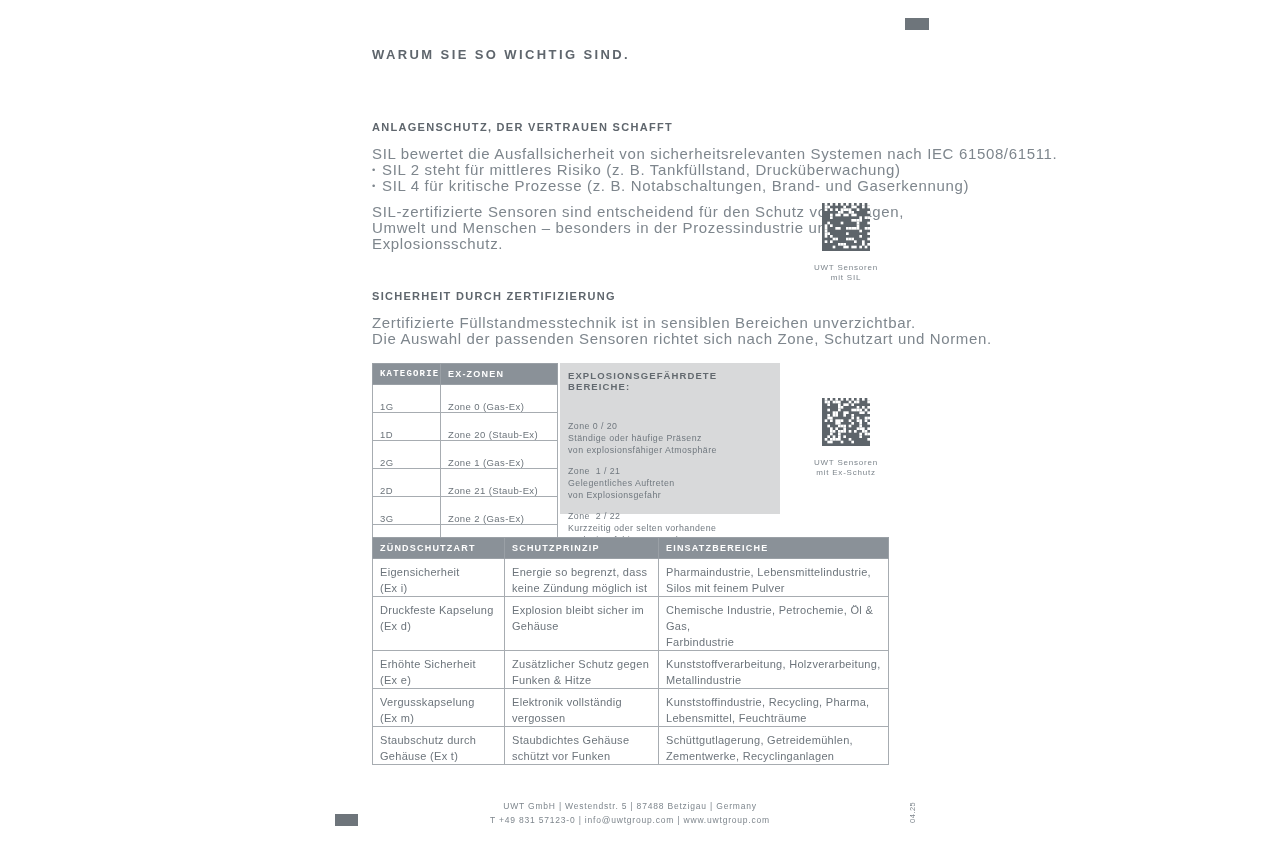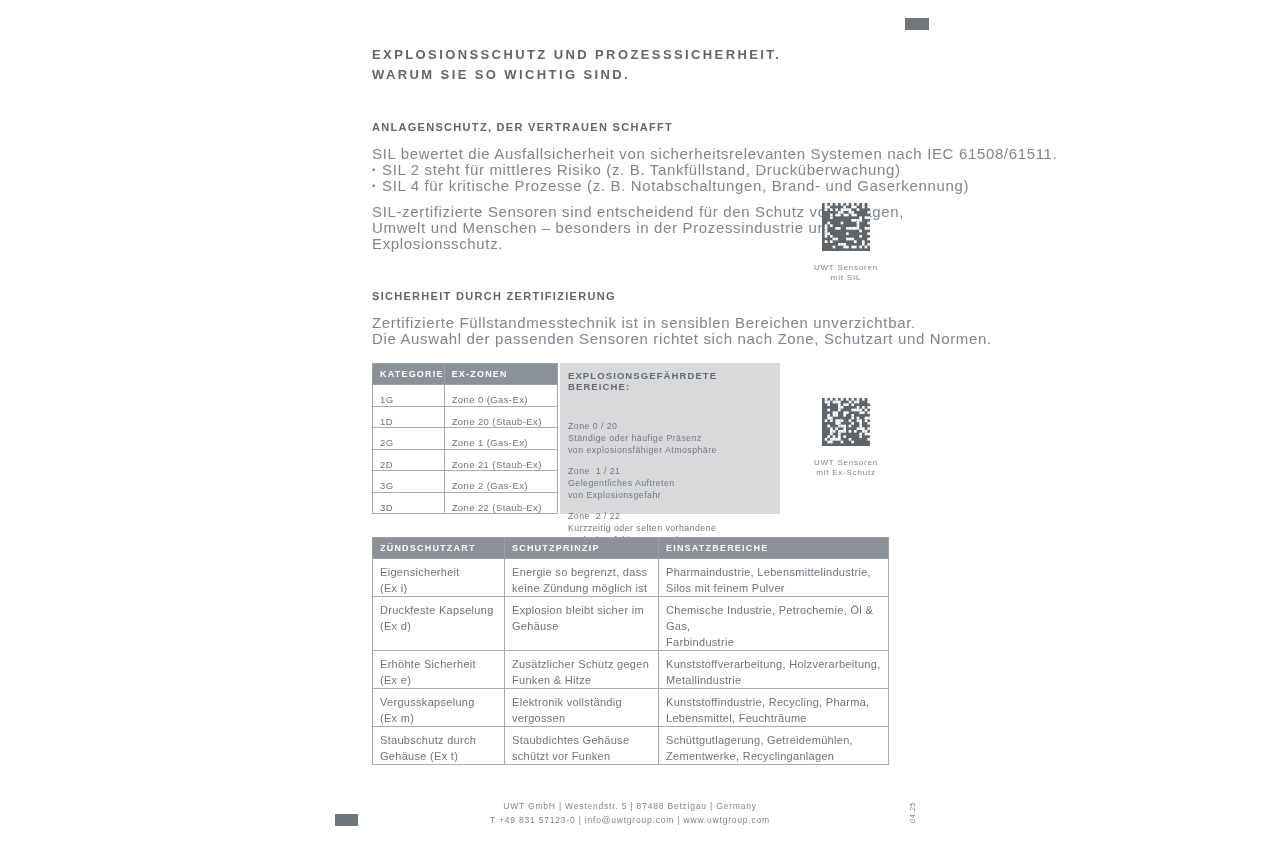--- a/index.html
+++ b/index.html
@@ -35,23 +35,23 @@
   
   table { border-collapse:collapse; }
   .t1 { width:186px; }
   .t1 th, .t2 th {
     background:#8a9198; color:#ffffff; font-size:9px; font-weight:bold;
     letter-spacing:1.2px; text-align:left; padding:0 0 0 7px; height:21px;
     border:1px solid #9aa0a6;
   }
   .t1 td {
     border:1px solid #a7acb1; background:#fff; height:21.5px;
-    font-size:9.5px; letter-spacing:0.4px; color:#6c747b; padding:9px 0 0 7px;
-  }
-  .t1 .c0 { width:68px; } .t1 .c1 { width:118px; }
+    font-size:9.5px; letter-spacing:0.4px; color:#6c747b; padding:16px 0 0 7px;
+  }
+  .t1 .c0 { width:68px;font-family:Liberation Mono, monospace; } .t1 .c1 { width:118px; }
 
   
   .zones-panel {
     left:560px; top:363px; width:220px; height:151px; background:#d8d9da;
     padding:7px 0 0 8px;
   }
   .zp-heading { font-size:9.5px; font-weight:bold; letter-spacing:1.1px; color:#62696f; margin-bottom:28px; }
   .zp-group { margin-bottom:9px; }
   .zp-line { font-size:8.8px; letter-spacing:0.45px; line-height:12px; color:#70787f; white-space:pre; }
 
@@ -76,21 +76,20 @@
   }
 </style>
 </head>
 <body>
 
 <div class="page">
 
   <div class="abs marker" style="left:905px; top:18px; width:24px; height:12px;"></div>
 
   <div class="abs doc-title">
-    <div>EXPLOSIONSSCHUTZ UND PROZESSSICHERHEIT.</div>
     <div>WARUM SIE SO WICHTIG SIND.</div>
   </div>
 
   <div class="abs sec-heading" style="left:372px; top:121px;">ANLAGENSCHUTZ, DER VERTRAUEN SCHAFFT</div>
 
   <div class="abs body-text" style="left:372px; top:146px;">SIL bewertet die Ausfallsicherheit von sicherheitsrelevanten Systemen nach IEC 61508/61511.</div>
 
   <div class="abs" style="left:372px; top:162px;">
     <div class="bullet-row">
       <span class="bullet-dot">•</span>

